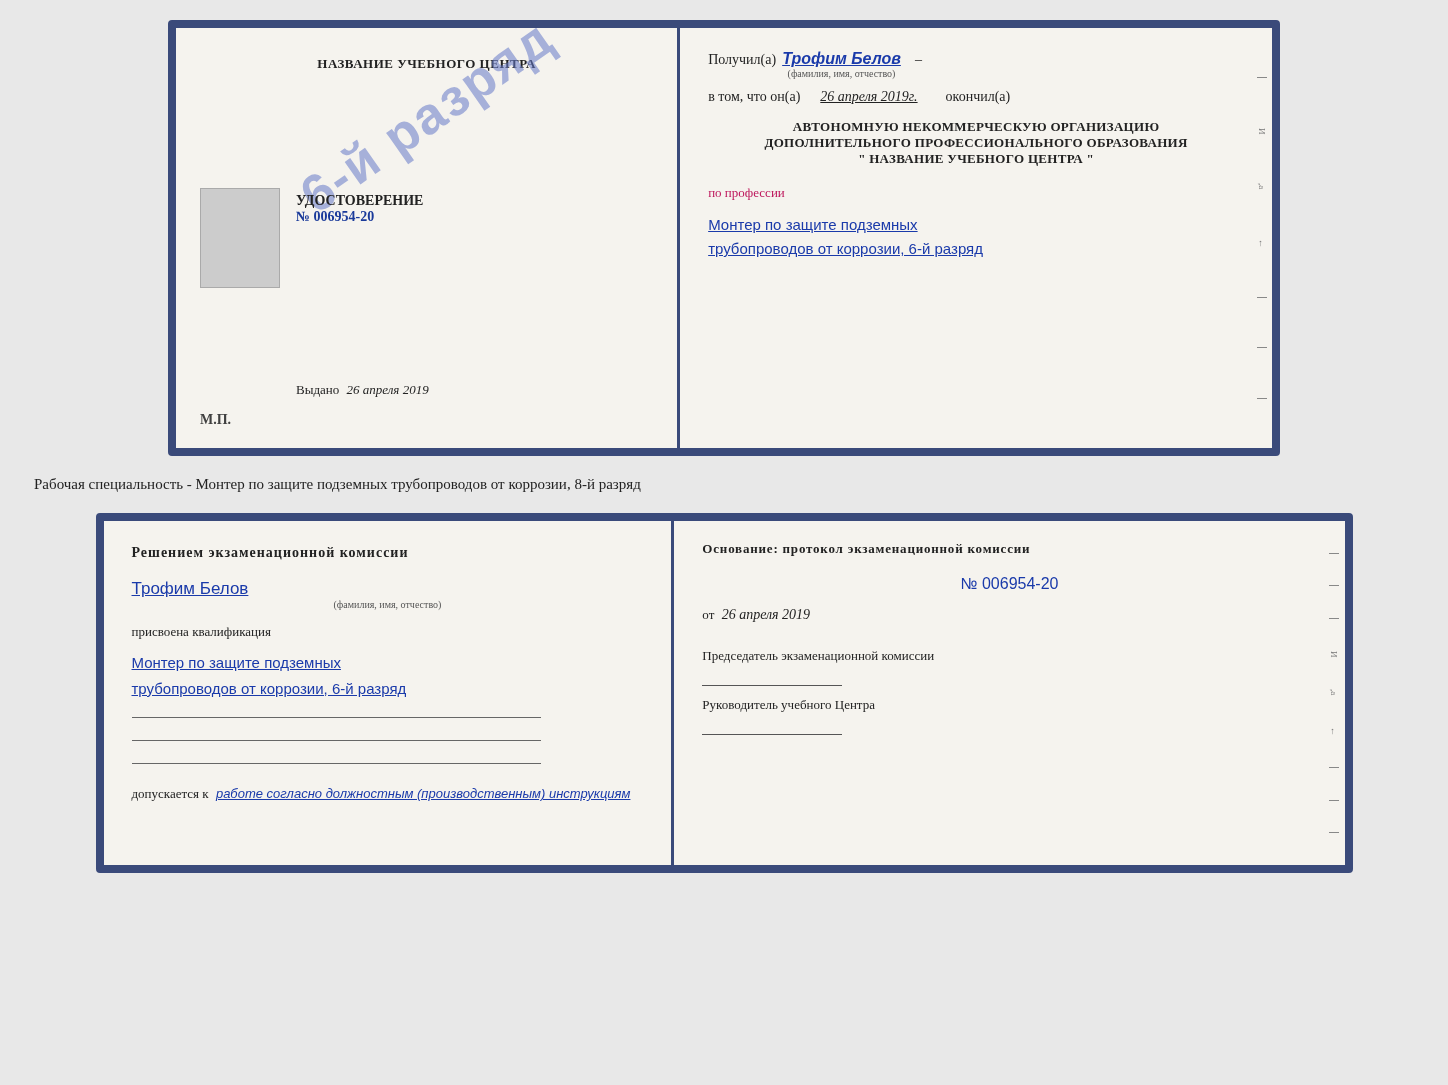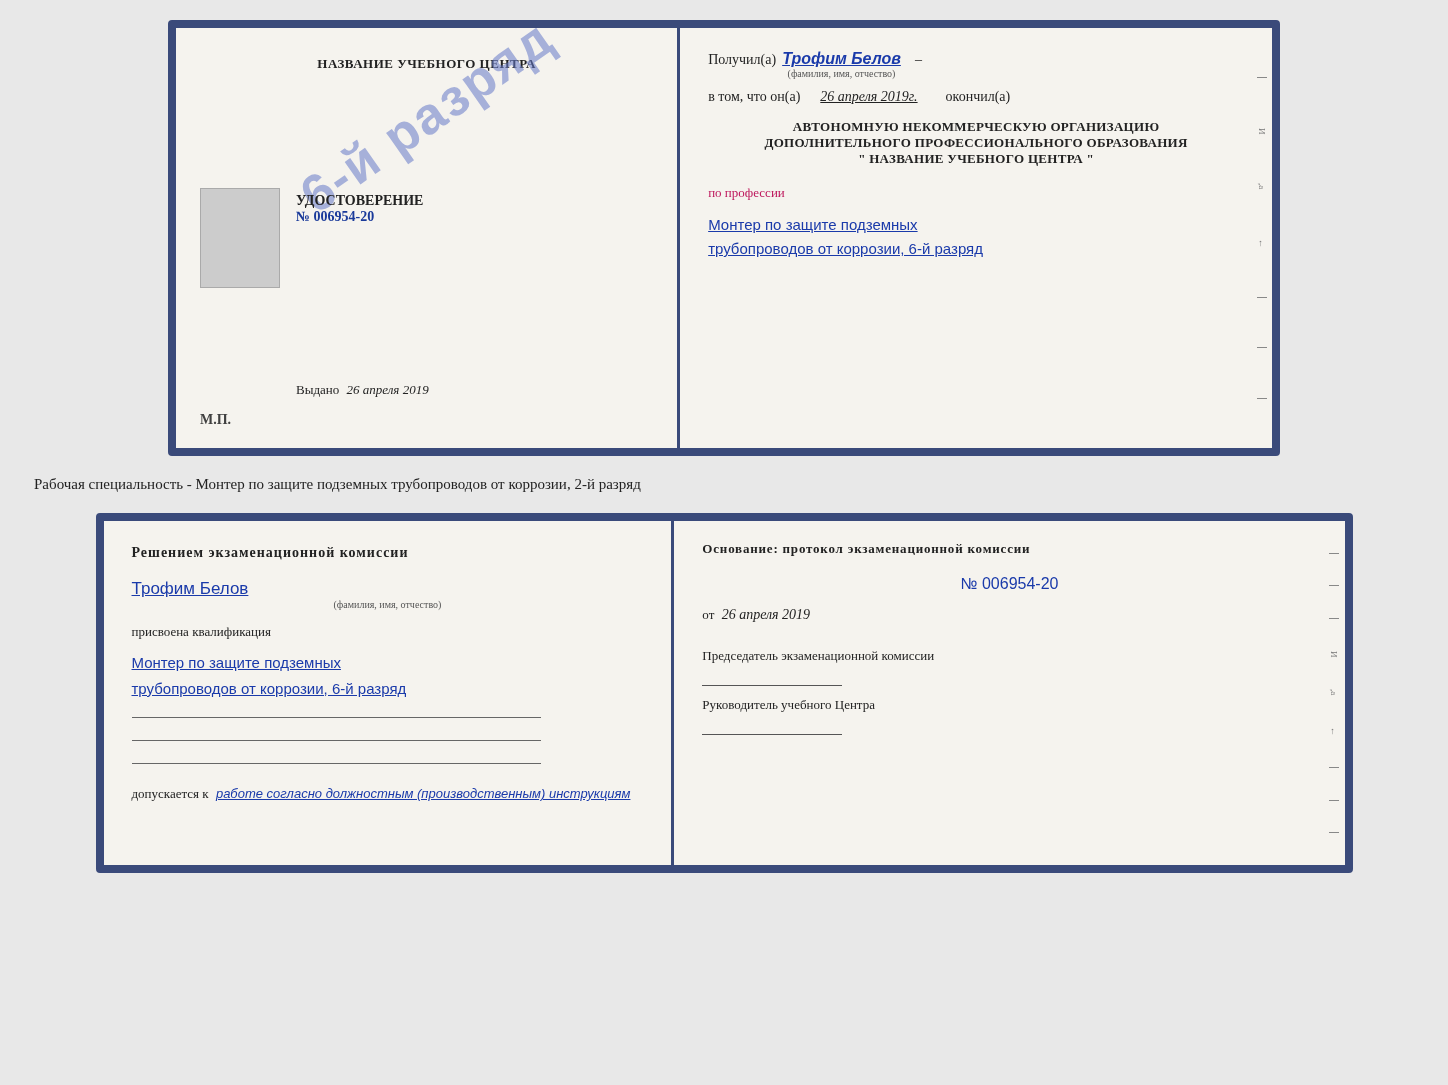--- a/index.html
+++ b/index.html
@@ -401,21 +401,21 @@
       <span class="edge-char">И</span>
       <span class="edge-char">,а</span>
       <span class="edge-char">←</span>
       <div class="edge-dash"></div>
       <div class="edge-dash"></div>
       <div class="edge-dash"></div>
     </div>
   </div>
 </div>
 
-<div class="worker-specialty">Рабочая специальность - Монтер по защите подземных трубопроводов от коррозии, 2-й разряд</div>
+<div class="worker-specialty">Рабочая специальность - Монтер по защите подземных трубопроводов от коррозии, 8-й разряд</div>
 
 <div class="cert-bottom">
 
   <div class="cert-bottom-left">
     <div class="reshenie-text">Решением  экзаменационной  комиссии</div>
 
     <div style="display:flex; flex-direction:column; align-items:flex-start; margin-top:6px;">
       <span class="bottom-name-hw">Трофим Белов</span>
       <span class="fio-small" style="align-self:center;">(фамилия, имя, отчество)</span>
     </div>

